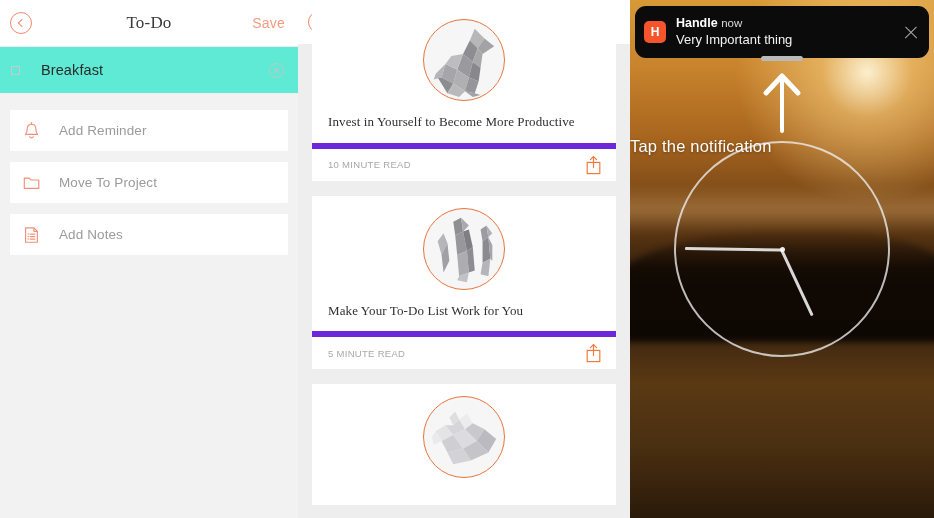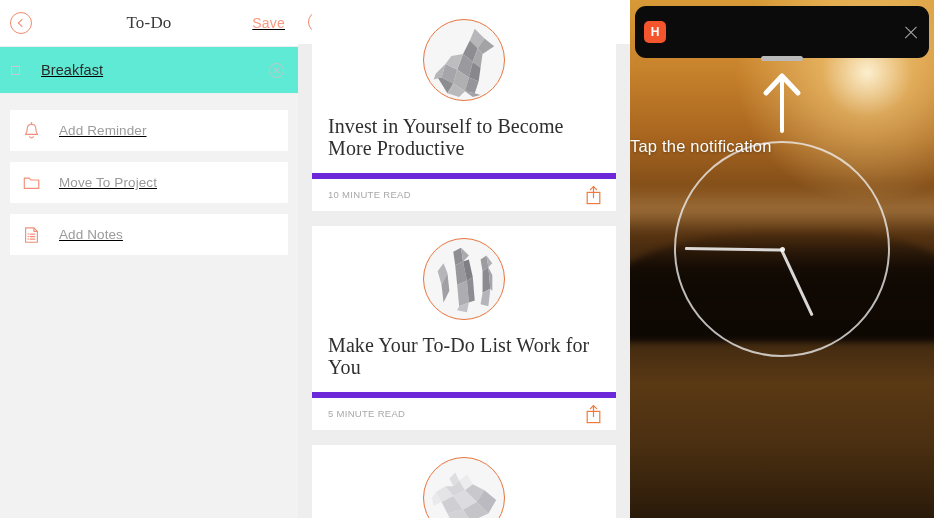--- a/index.html
+++ b/index.html
@@ -2,21 +2,21 @@
 <html><head>
 <meta charset="utf-8">
 <style>
   * { margin:0; padding:0; box-sizing:border-box; }
   html, body {
     width:934px; height:518px;
     background:#ffffff;
     font-family:"Liberation Sans", sans-serif;
     overflow:hidden;
   }
-  .stage { position:relative; width:773px; height:518px; display:flex; background:#ffffff;text-decoration:underline; }
+  .stage { position:relative; width:773px; height:518px; display:flex; background:#ffffff; }
 
   
   .panel-todo {
     width:298px; height:518px;
     background:#f2f2f2;
     position:relative;
     flex:0 0 298px;
     overflow:hidden;
   }
   .todo-navbar {
@@ -120,21 +120,21 @@
   .tut-thumb {
     width:82px; height:82px; border-radius:50%;
     border:1.6px solid #e8743c;
     background:#f6f6f6;
     display:flex; align-items:flex-end; justify-content:center;
     overflow:hidden;
     position:relative;
   }
   .tut-headline {
     font-family:"Liberation Serif", serif;
-    font-size:20px; line-height:1.12;
+    font-size:13px; line-height:1.12;
     color:#2f2f2f;
     padding:6px 16px 13px 16px;
     letter-spacing:.1px;
   }
   .tut-meta {
     border-top:6px solid #6d28d9;
     height:38px;
     display:flex; align-items:center;
     padding:0 14px 0 16px;
   }
@@ -432,19 +432,26 @@
       <svg width="44" height="62" viewBox="0 0 44 62">
         <path d="M22 60V6" stroke="#ffffff" stroke-width="4" stroke-linecap="round"></path>
         <path d="M6 22 22 5l16 17" fill="none" stroke="#ffffff" stroke-width="5" stroke-linecap="round" stroke-linejoin="round"></path>
       </svg>
     </div>
 
     <div class="lock-hint">Tap the notification</div>
 
     <div class="lock-notif">
       <div class="notif-appicon">H</div>
+      <div class="notif-body">
+        <div class="notif-line1">
+          <b>Handle</b>
+          <span class="ago">now</span>
+        </div>
+        <div class="notif-line2">Very Important thing</div>
+      </div>
       <div class="notif-close"></div>
     </div>
     <div class="lock-grabber"></div>
 
   </div>
 
 </div>
 
 </body></html>

